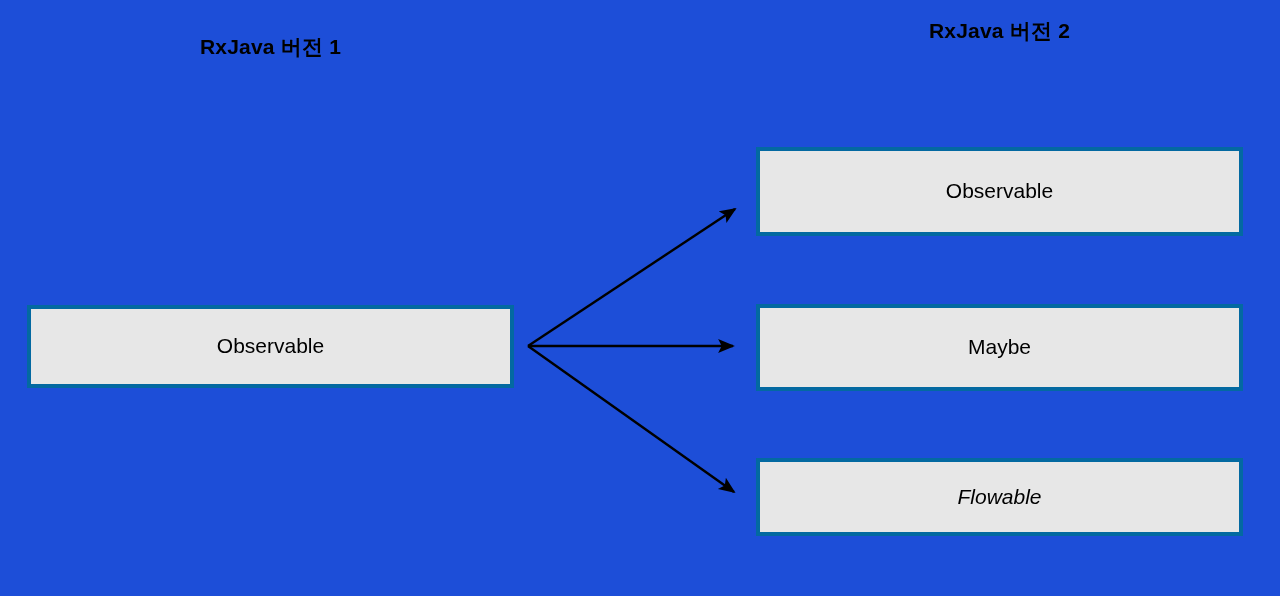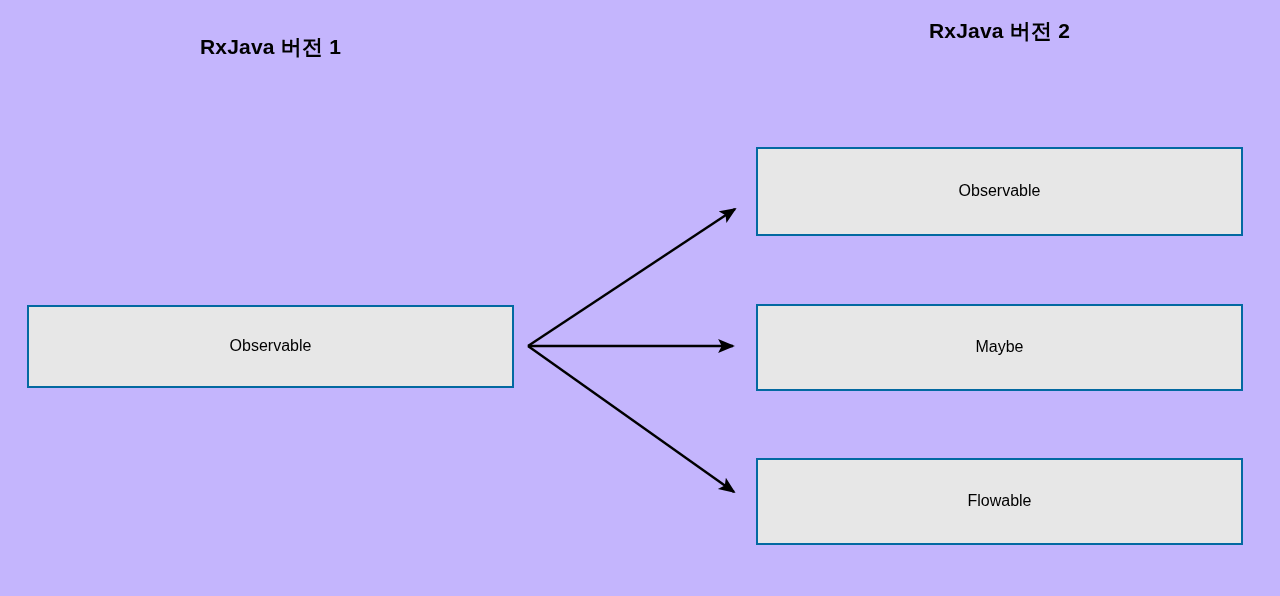--- a/index.html
+++ b/index.html
@@ -8,21 +8,21 @@
     background: #ffffff;
   }
   body {
     font-family: "Liberation Sans", sans-serif;
     -webkit-font-smoothing: antialiased;
   }
   #diagram-canvas {
     position: relative;
     width: 1280px;
     height: 596px;
-    background: #c4b5fd;
+    background: #1d4ed8;
     overflow: hidden;
   }
 
   
   .column-title {
     position: absolute;
     font-size: 21px;
     font-weight: bold;
     color: #000000;
     text-align: center;
@@ -39,26 +39,26 @@
     left: 756px;
     width: 487px;
     top: 20px;
   }
 
   
   .node-box {
     position: absolute;
     box-sizing: border-box;
     background: #E7E7E7;
-    border: 2px solid #0369a1;
+    border: 4px solid #0369a1;
     display: flex;
     align-items: center;
     justify-content: center;
     color: #000000;
-    font-size: 16px;
+    font-size: 21px;
     font-weight: normal;
     line-height: 1;
   }
   .node-box .node-label {
     display: block;
     transform: translateY(-1px);
   }
 
   #box-v1-observable {
     left: 27px;
@@ -75,21 +75,22 @@
   #box-v2-maybe {
     left: 756px;
     top: 304px;
     width: 487px;
     height: 87px;
   }
   #box-v2-flowable {
     left: 756px;
     top: 458px;
     width: 487px;
-    height: 87px;
+    height: 78px;
+    font-style: italic;
   }
 
   
   #connectors {
     position: absolute;
     left: 0;
     top: 0;
     width: 1280px;
     height: 596px;
     pointer-events: none;

